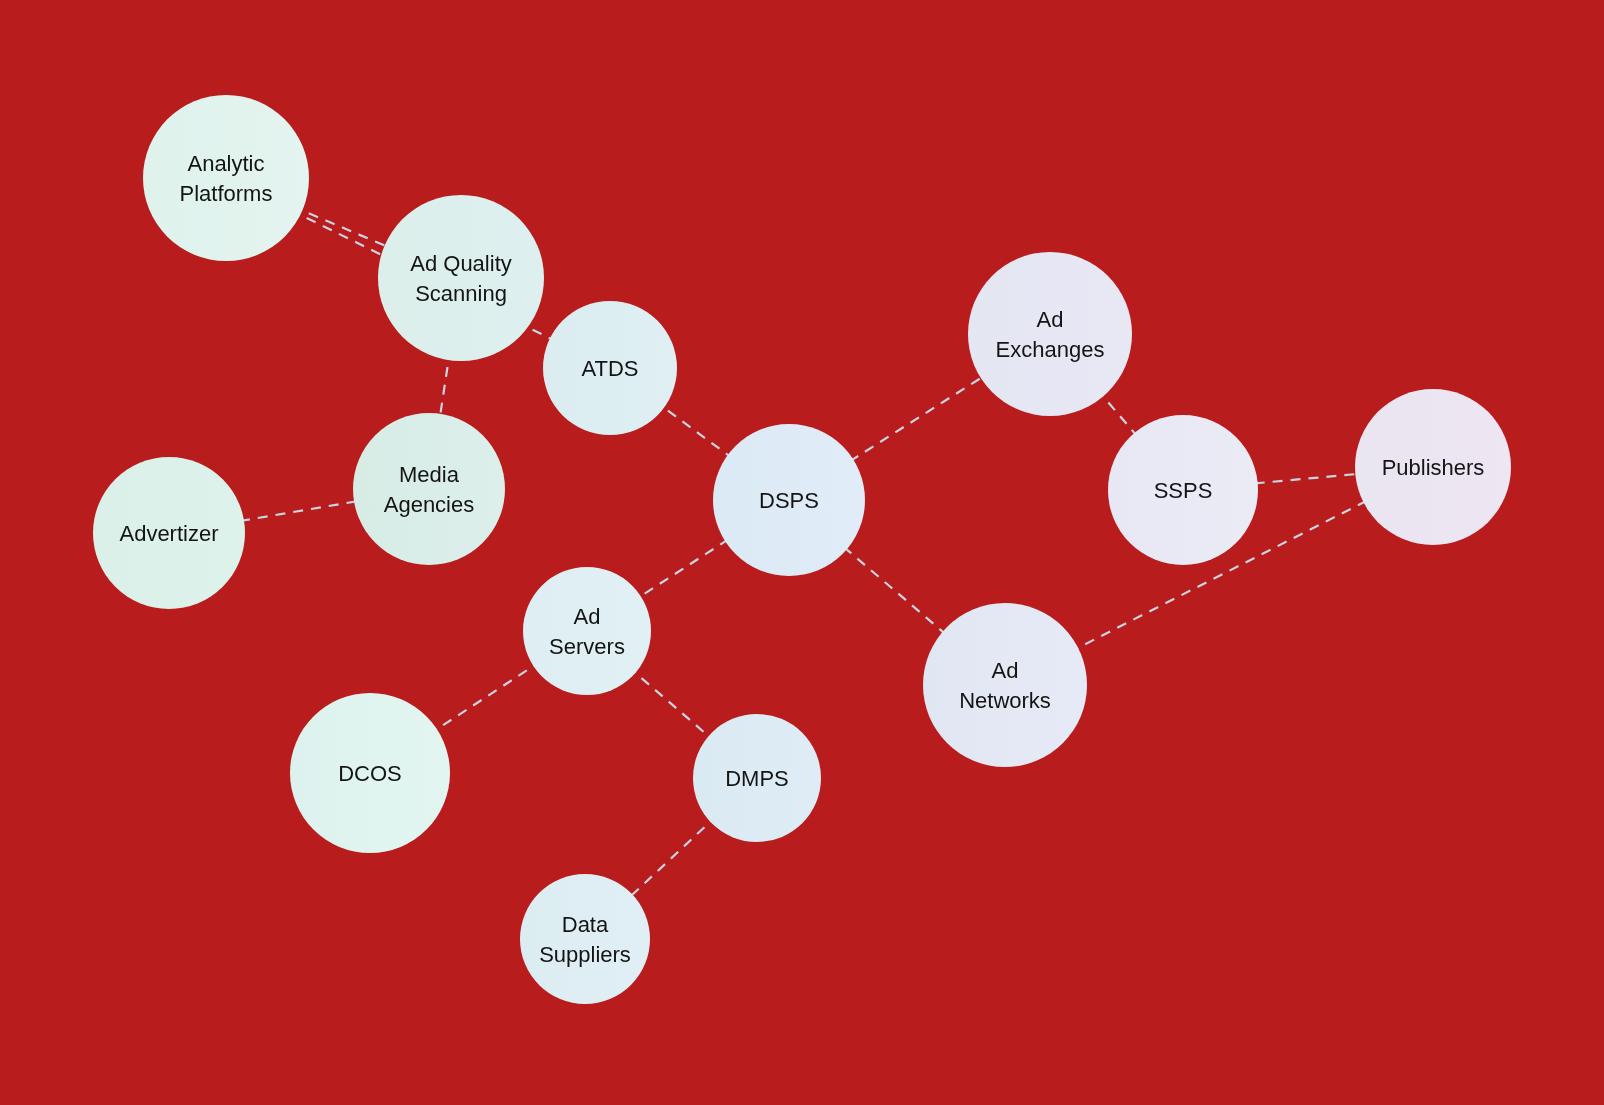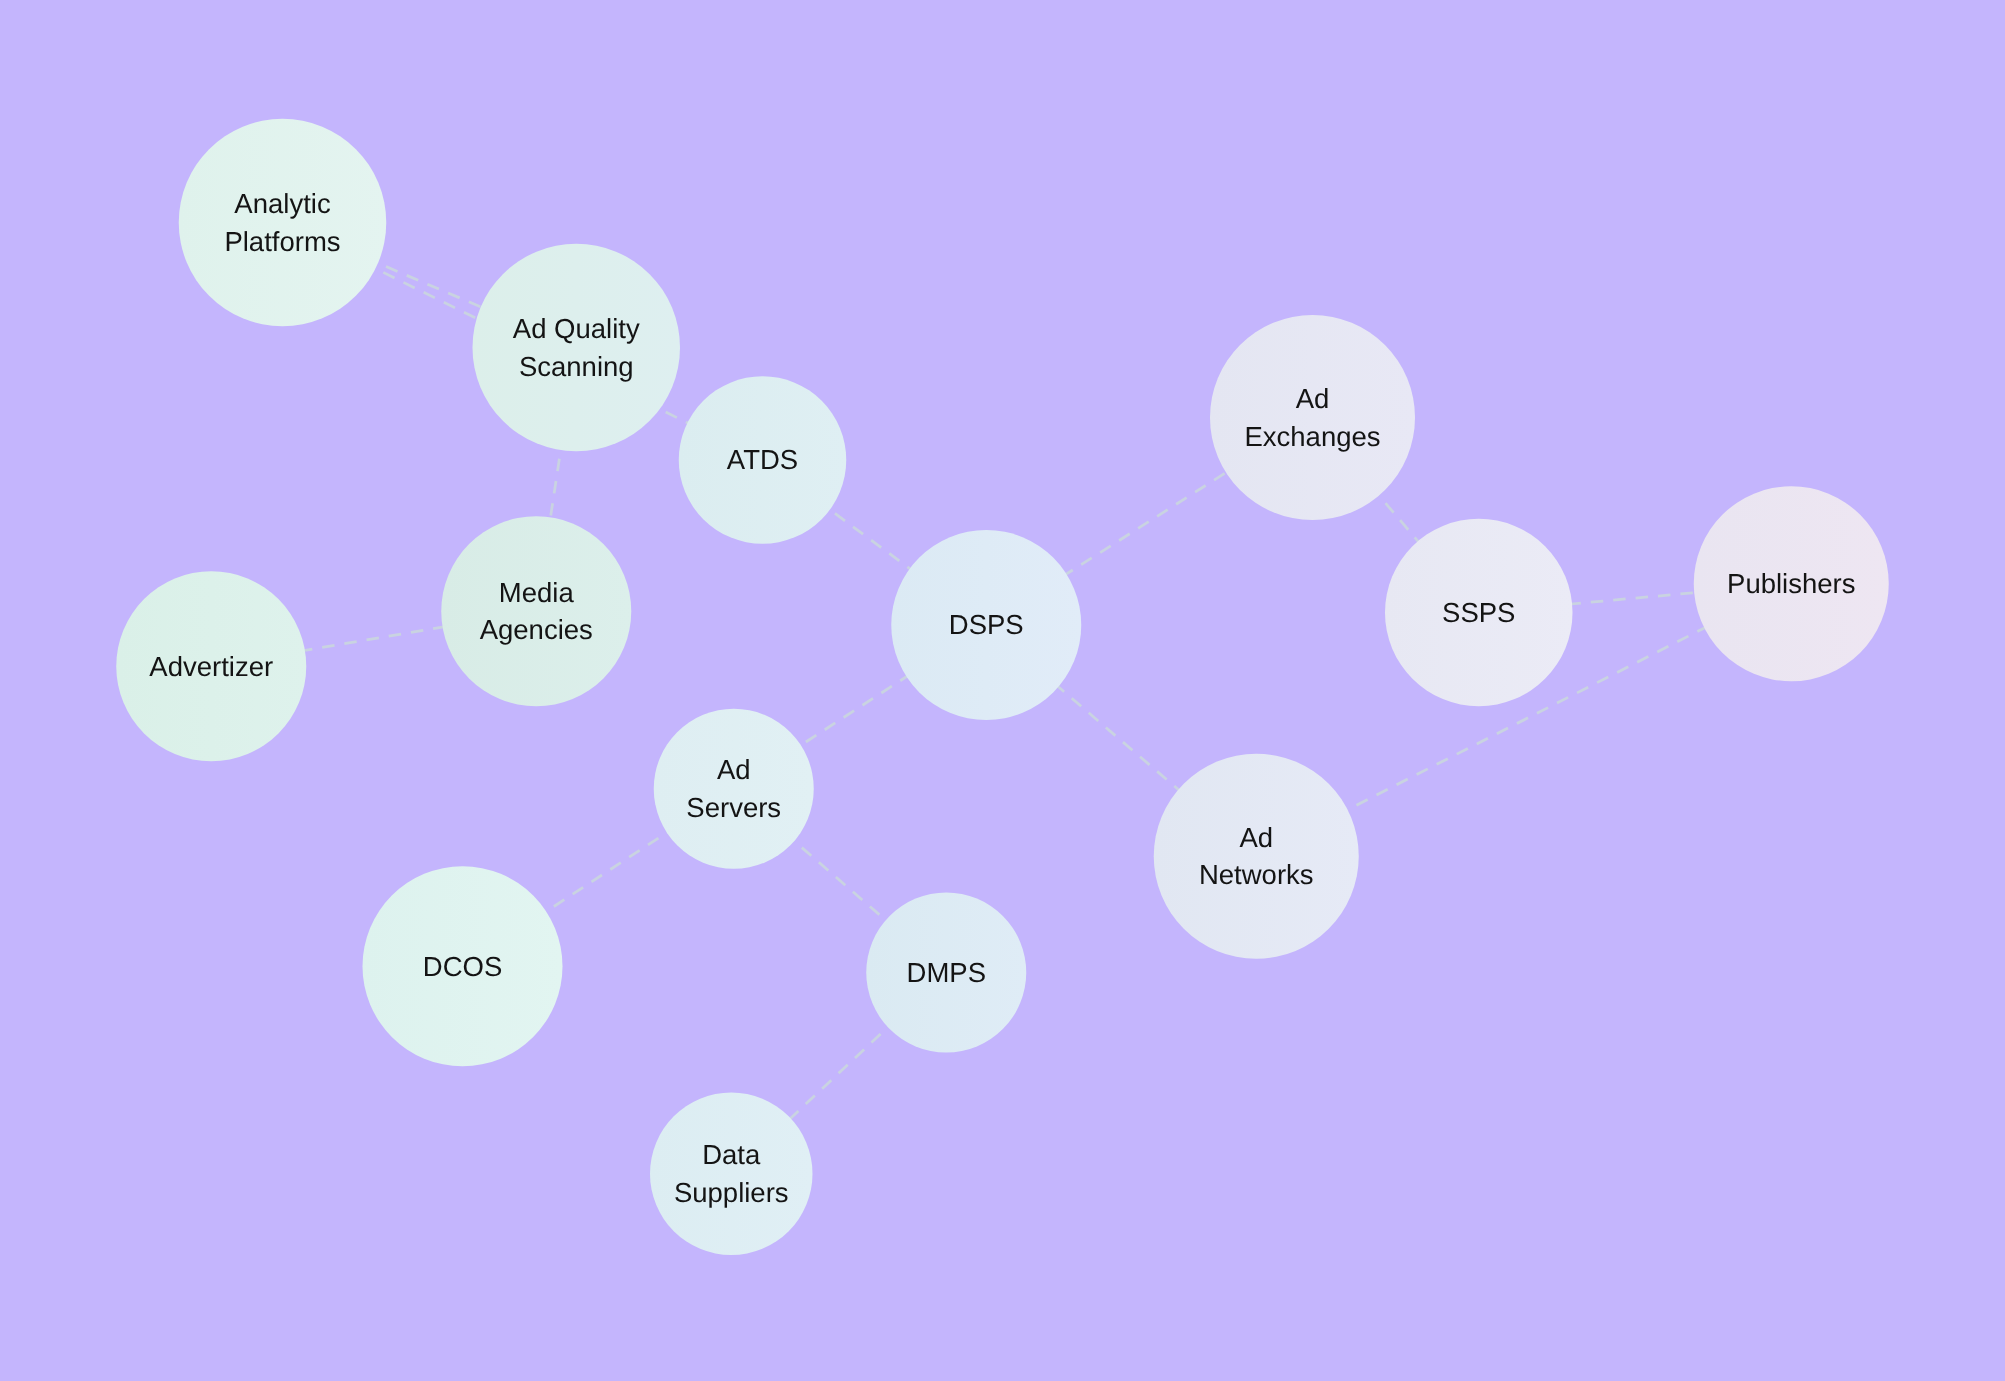--- a/index.html
+++ b/index.html
@@ -8,21 +8,21 @@
     background: #ffffff;
     width: 100%;
     height: 100%;
     overflow: hidden;
     font-family: "Liberation Sans", sans-serif;
   }
   .stage {
     width: 1604px;
     height: 1105px;
     position: relative;
-    background: #c4b5fd;
+    background: #b91c1c;
   }
   svg { display: block; }
   .edge {
     fill: none;
     stroke-linecap: butt;
   }
   .node-circle { cursor: pointer; }
   .node-label {
     pointer-events: none;
     user-select: none;

